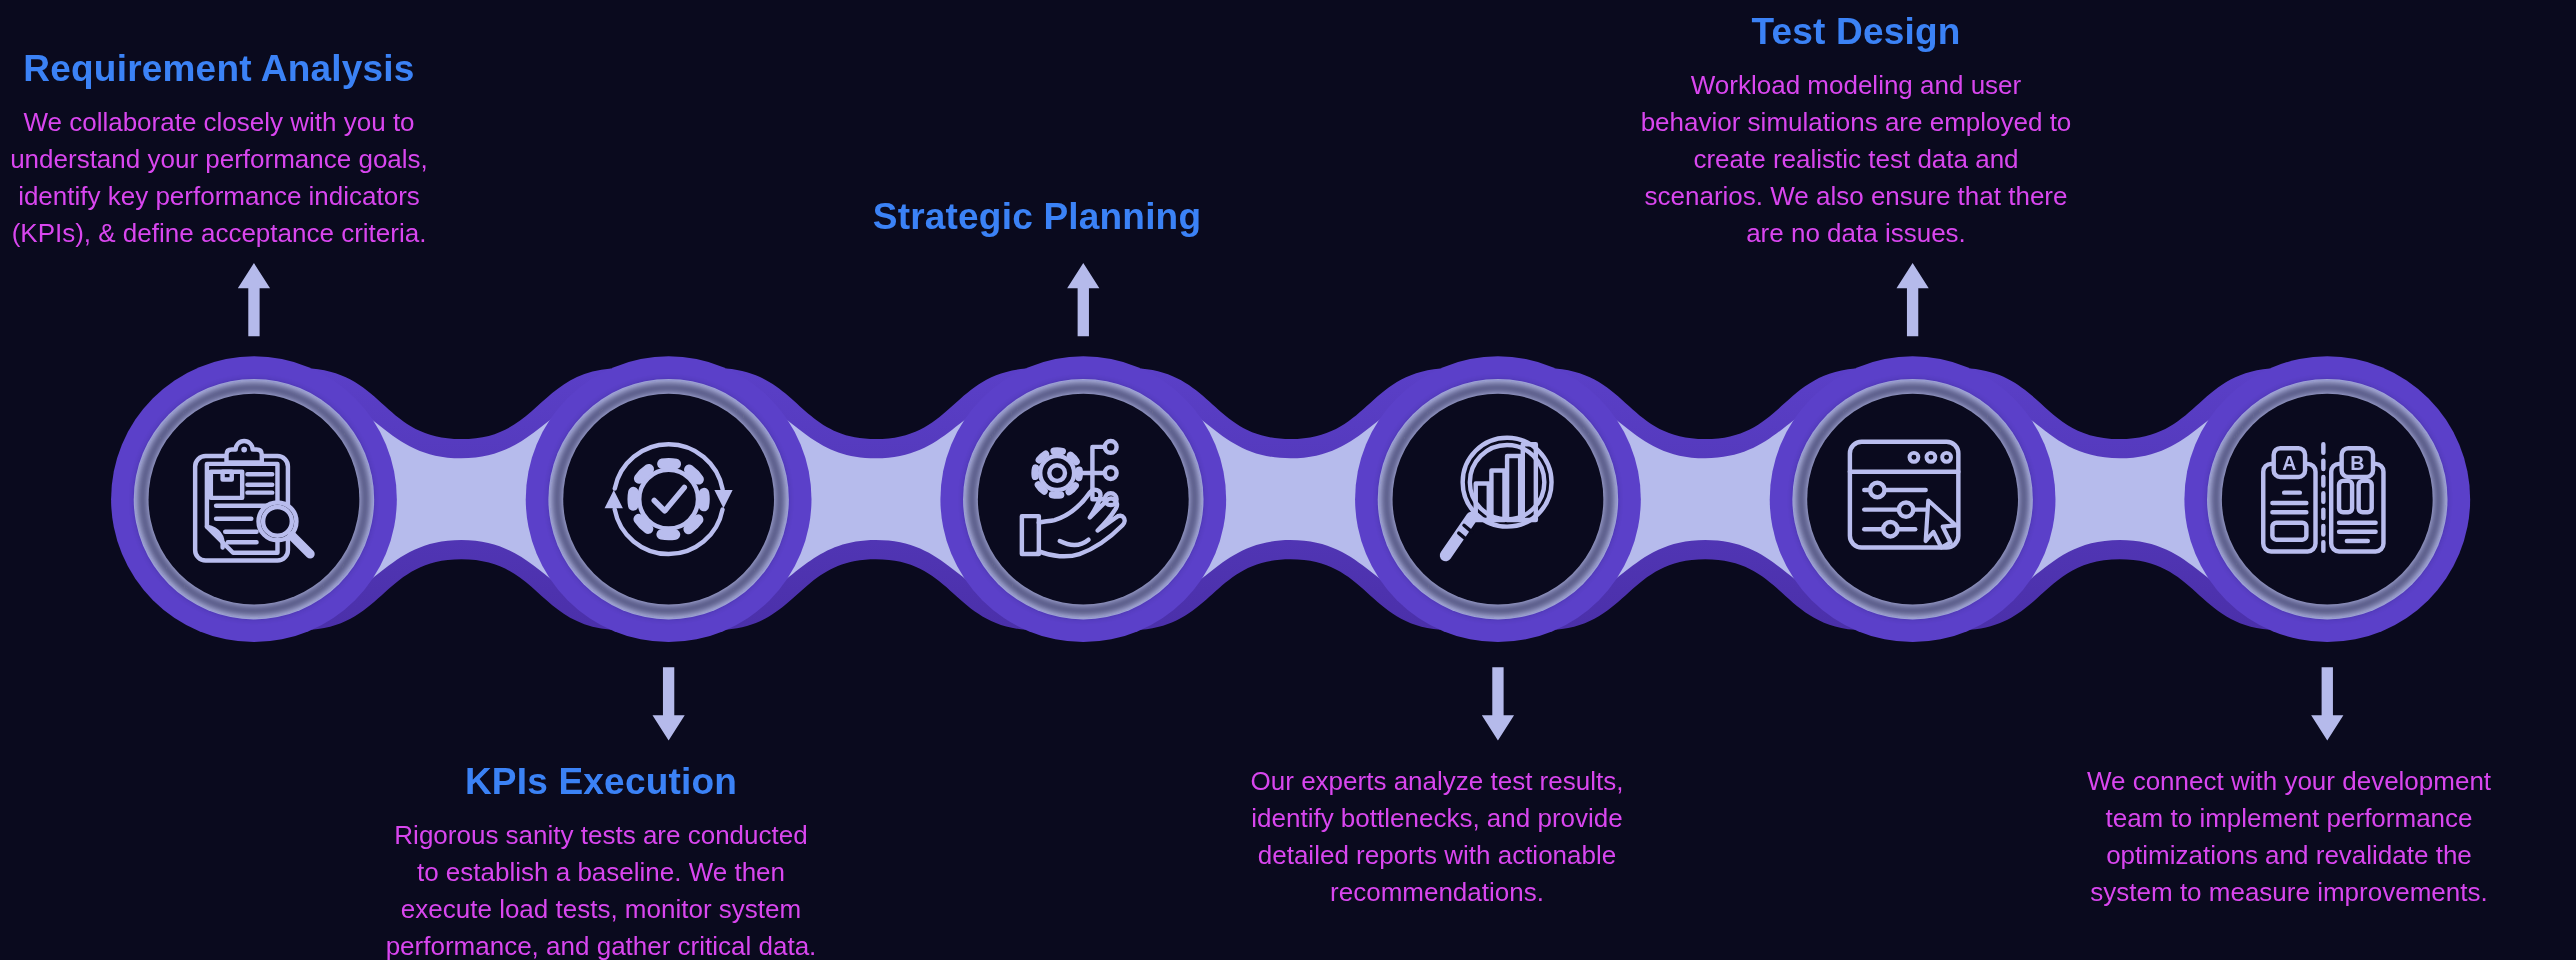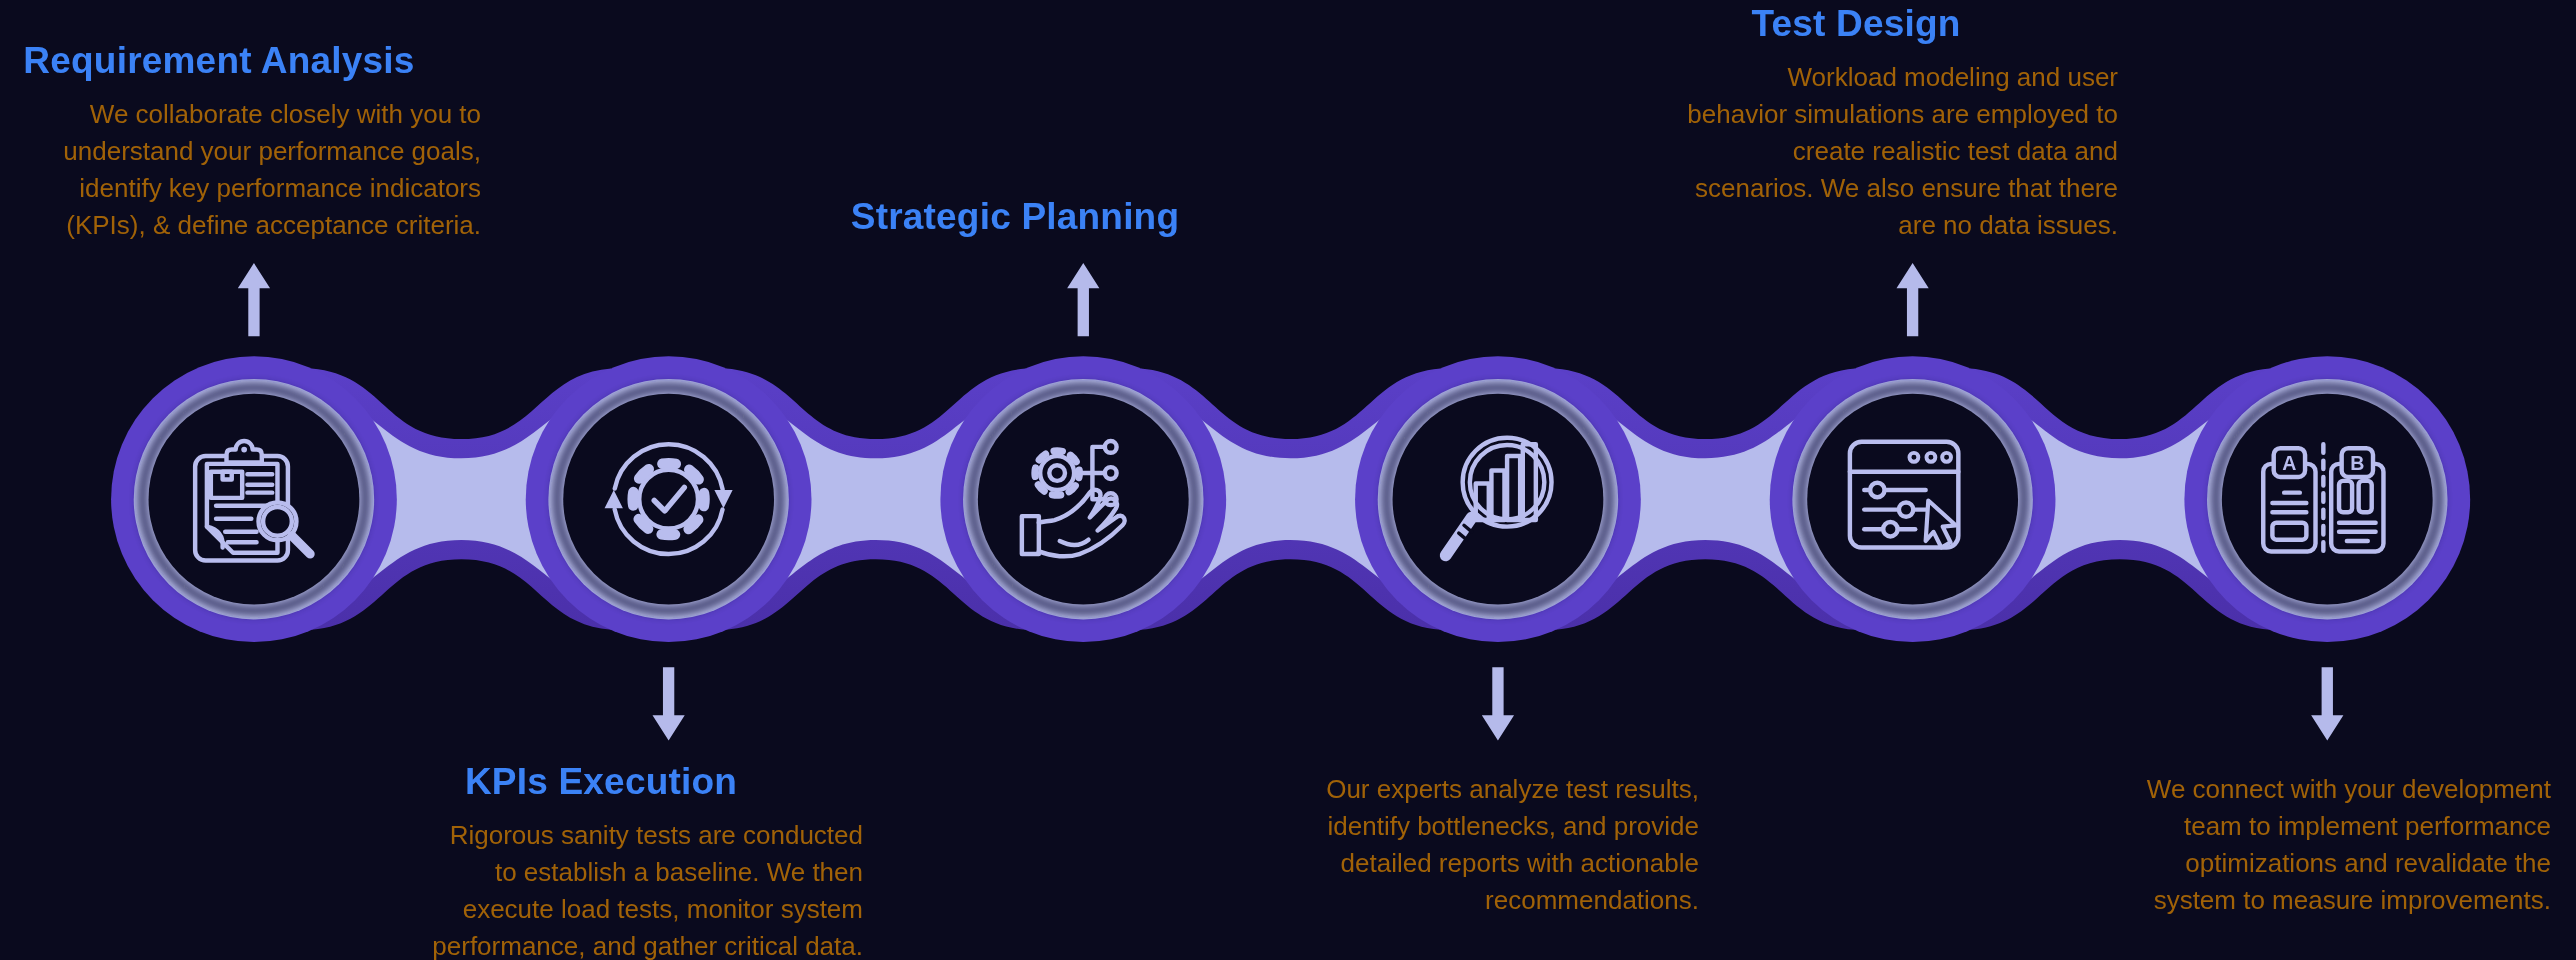--- a/index.html
+++ b/index.html
@@ -10,23 +10,23 @@
     overflow:hidden;
     font-family:"Liberation Sans", sans-serif;
   }
   .step{position:absolute;width:540px;text-align:center;}
   .step-title{
     margin:0 0 15.7px 0;
     font-size:37px;line-height:38px;font-weight:700;
     color:#3b82f6;letter-spacing:0.2px;
   }
   .step-desc{
-    margin:8px;
+    margin:0;
     font-size:26px;line-height:37px;font-weight:400;
-    color:#a16207;white-space:pre-line;text-align:right;
+    color:#d946ef;white-space:pre-line;
   }
   svg text{font-family:"Liberation Sans", sans-serif;}
 </style>
 </head>
 <body>
 
 <div id="stage">
 
   <svg width="2576" height="960" viewBox="0 0 2956 1102" style="position:absolute;left:0;top:0">
     <defs>
@@ -161,21 +161,21 @@
     </g>
   </svg>
 
   <div class="step top" style="left:-51px;bottom:708px">
     <h3 class="step-title">Requirement Analysis</h3>
     <p class="step-desc">We collaborate closely with you to
 understand your performance goals,
 identify key performance indicators
 (KPIs), &amp; define acceptance criteria.</p>
   </div>
-  <div class="step top" style="left:745px;bottom:708px">
+  <div class="step top" style="left:767px;bottom:708px">
     <h3 class="step-title">Strategic Planning</h3>
   </div>
   <div class="step top" style="left:1586px;bottom:708px">
     <h3 class="step-title">Test Design</h3>
     <p class="step-desc">Workload modeling and user
 behavior simulations are employed to
 create realistic test data and
 scenarios. We also ensure that there
 are no data issues.</p>
   </div>

